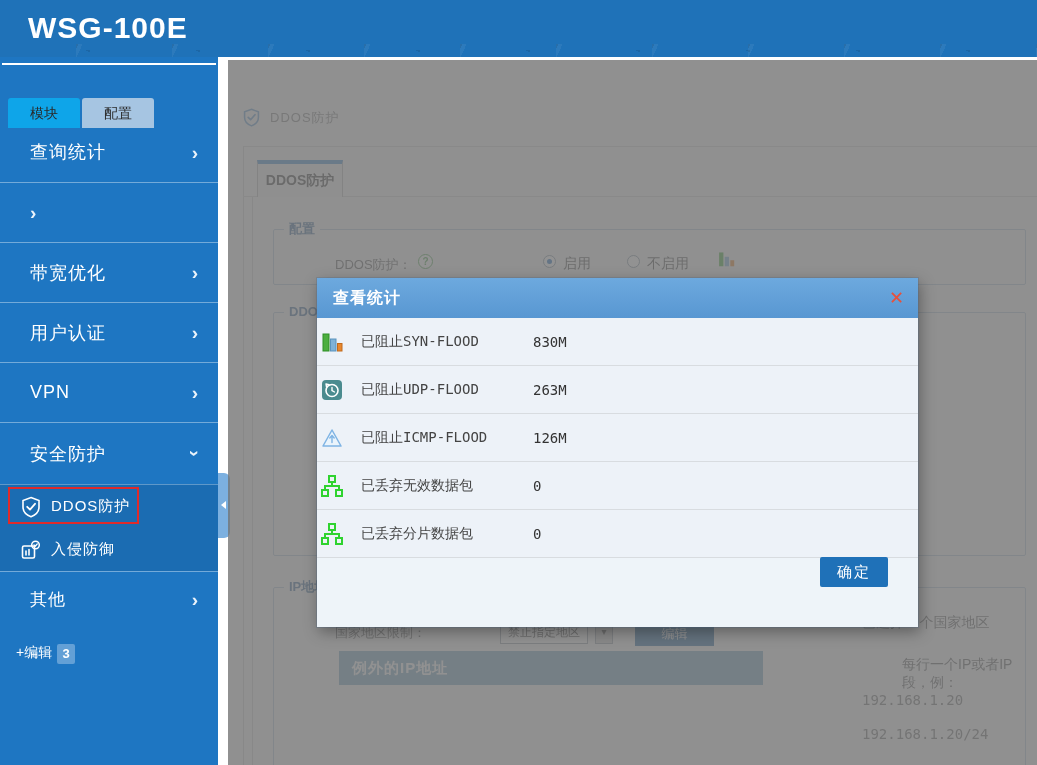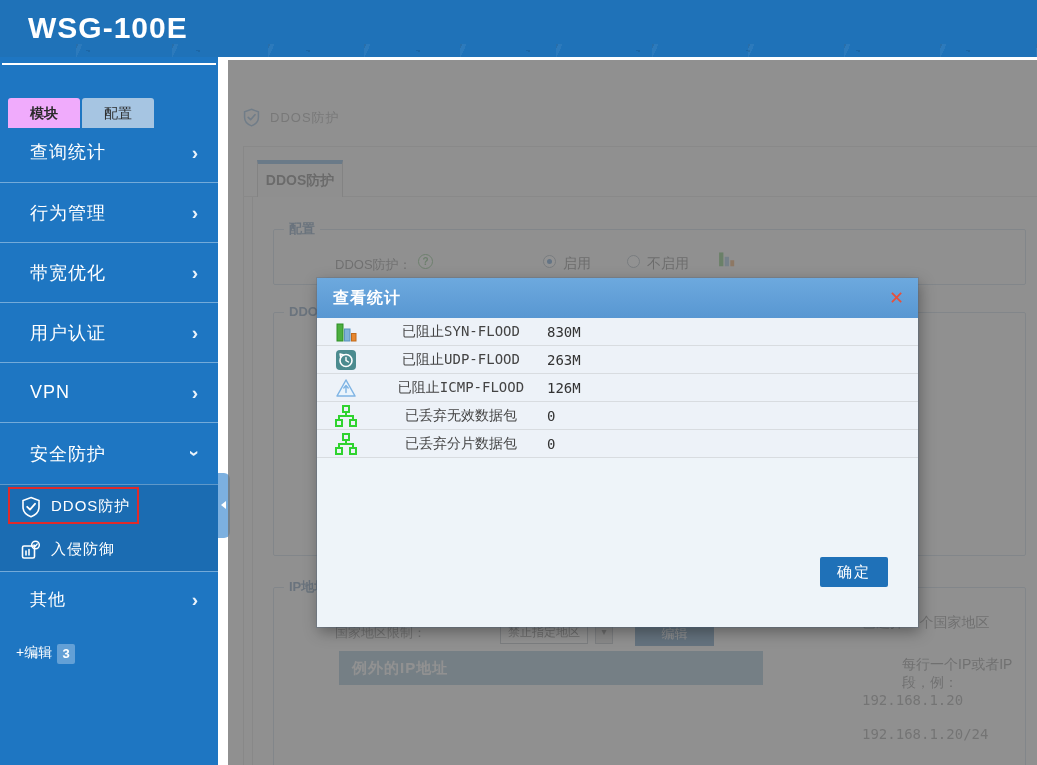--- a/index.html
+++ b/index.html
@@ -15,21 +15,21 @@
        linear-gradient(205deg, rgba(0,0,0,0.10) 0 2px, transparent 2px 100%),
        linear-gradient(115deg, rgba(255,255,255,0.06) 0 6px, transparent 6px 100%);
      background-size:96px 64px, 110px 70px, 96px 64px; }
   .app-title { position:absolute; left:28px; top:11px; color:#ffffff; font-size:30px; font-weight:bold; letter-spacing:1px; }
 
   
   .sidebar { position:absolute; left:0; top:57px; width:218px; height:708px; background:#1e76c2; }
   .sidebar-topline { position:absolute; left:2px; top:6px; width:214px; height:2px; background:#ffffff; }
   .side-tabs { position:absolute; left:8px; top:41px; display:flex; }
   .side-tab { height:30px; line-height:30px; padding:0 22px; font-size:14px; color:#2a2a2a; border-radius:3px 3px 0 0; cursor:pointer; }
-  .side-tab.active { background:#f0abfc; font-weight:bold; }
+  .side-tab.active { background:#0ea5e9; font-weight:normal; }
   .side-tab.inactive { background:#a6c5e2; margin-left:2px; }
   .nav { position:absolute; left:0; top:65px; width:218px; }
   .nav-item { position:relative; height:60px; display:flex; align-items:center; padding:0 20px 0 30px; color:#ffffff; border-top:1px solid rgba(255,255,255,0.38); cursor:pointer; }
   .nav-item:first-child { border-top:none;gap:26px; }
   .nav-label { font-size:18px; letter-spacing:1px; flex:1; }
   .chev { font-size:19px; font-weight:bold; color:#eaf3fb; line-height:1; }
   .chev.down { display:inline-block; transform:rotate(90deg); }
   .submenu { background:#1b6cb2; border-top:1px solid rgba(255,255,255,0.30); }
   .sub-item { height:43px; display:flex; align-items:center; padding-left:20px; color:#ffffff; cursor:pointer; }
   .sub-item .sub-label { font-size:15px; margin-left:9px; letter-spacing:1px; }
@@ -67,21 +67,21 @@
 
   
   .backdrop { position:absolute; left:228px; top:60px; width:809px; height:705px; background:rgba(115,115,115,0.78); z-index:20; }
 
   
   .modal { position:absolute; left:317px; top:278px; width:601px; height:349px; background:#eef4f9; z-index:30; box-shadow:0 0 0 1px rgba(70,100,130,0.25), 2px 5px 14px rgba(0,0,0,0.35); }
   .modal-titlebar { position:absolute; left:0; top:0; right:0; height:40px; background:linear-gradient(#6da9de,#5897d2); display:flex; align-items:center;text-align:right; }
   .modal-title { color:#ffffff; font-size:16px; font-weight:bold; margin-left:16px; letter-spacing:1px; }
   .modal-close { position:absolute; right:14px; top:9px; color:#e8503a; font-size:18px; font-weight:bold; cursor:pointer; line-height:22px; }
   .m-rows { position:absolute; left:0; top:40px; right:0; }
-  .m-row { height:28px; display:flex; align-items:center; padding-left:18px; background:#edf2f8; border-bottom:1px solid #d8dce0;text-align:center; }
+  .m-row { height:48px; display:flex; align-items:center; padding-left:4px; background:#edf2f8; border-bottom:1px solid #d8dce0; }
   .m-icon { width:22px; height:22px; flex:0 0 22px; }
   .m-label { margin-left:18px; width:172px; font-family:"DejaVu Sans Mono","Liberation Sans",monospace; font-size:14px; color:#444; }
   .m-value { font-family:"DejaVu Sans Mono",monospace; font-size:14px; color:#333; }
   .btn-primary { position:absolute; left:503px; top:279px; width:68px; height:30px; background:#1f71b8; color:#fff; font-size:15px; border:none; border-radius:2px; cursor:pointer; letter-spacing:2px; }
 </style>
 </head>
 <body>
 
 <div id="stage">
 
@@ -95,21 +95,20 @@
     <div class="side-tabs">
       <div class="side-tab active">模块</div>
       <div class="side-tab inactive">配置</div>
     </div>
     <div class="nav">
       <div class="nav-item">
         <span class="nav-label">查询统计</span>
         <span class="chev">›</span>
       </div>
       <div class="nav-item">
-        <span class="nav-label">行为管理</span>
         <span class="chev">›</span>
       </div>
       <div class="nav-item">
         <span class="nav-label">带宽优化</span>
         <span class="chev">›</span>
       </div>
       <div class="nav-item">
         <span class="nav-label">用户认证</span>
         <span class="chev">›</span>
       </div>

